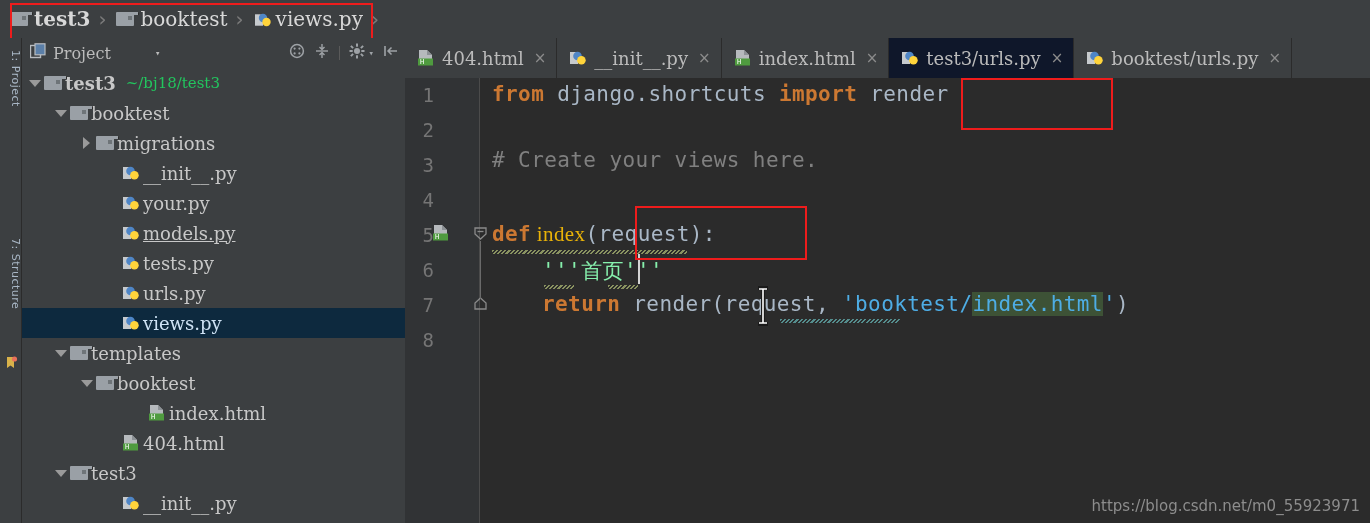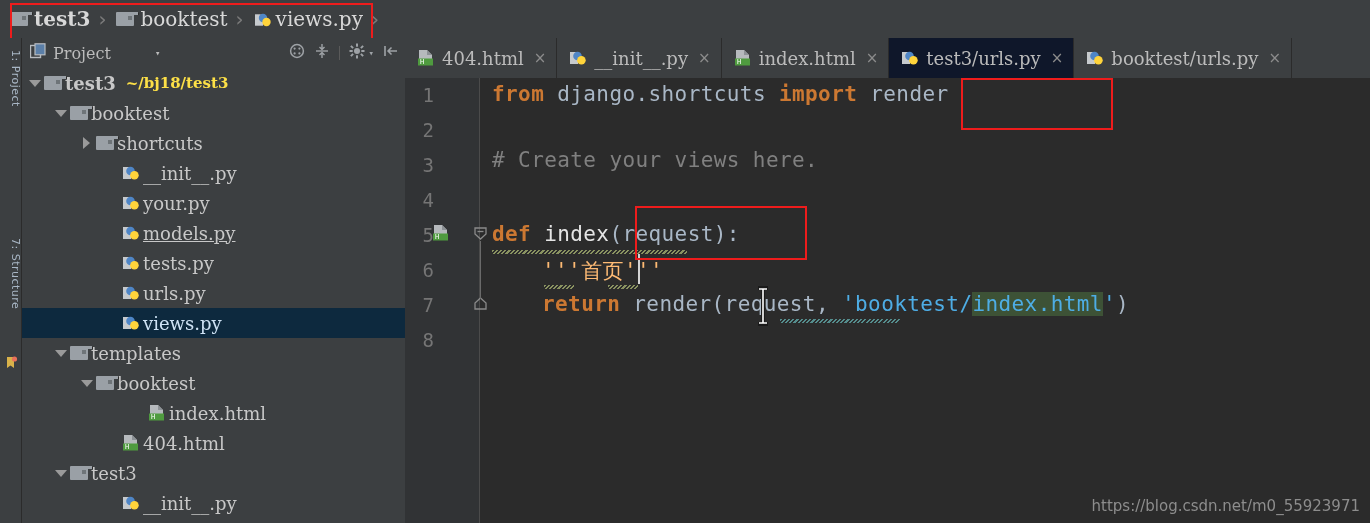--- a/index.html
+++ b/index.html
@@ -97,22 +97,22 @@
     content: ""; position: absolute; left: 1px; top: 4px;
     border-left: 6px solid transparent; border-right: 6px solid transparent;
     border-top: 7px solid #9a9a9a;
   }
   .arrow.right::after {
     content: ""; position: absolute; left: 3px; top: 1px;
     border-top: 6px solid transparent; border-bottom: 6px solid transparent;
     border-left: 7px solid #9a9a9a;
   }
   .lbl { padding-left: 3px; }
-  .sub { color: #fde047; font-size: 15px; padding-left: 10px;
-         font-family: "DejaVu Serif", serif; font-weight: bold; }
+  .sub { color: #22c55e; font-size: 15px; padding-left: 10px;
+         font-family: "DejaVu Serif", serif; }
   .bold { font-weight: bold; }
 
   
   .i-folder { width: 18px; height: 14px; flex: 0 0 18px; position: relative; }
   .i-folder .body {
     position: absolute; left: 0; top: 2px; width: 18px; height: 12px;
     background: #9aa0a6; border-radius: 1px;
   }
   .i-folder .tab {
     position: absolute; left: 0; top: 0px; width: 8px; height: 3px;
@@ -171,23 +171,23 @@
   }
 
   .codelines {
     position: absolute; left: 75px; top: 0; width: 890px; height: 500px;
     font-family: "DejaVu Sans Mono", monospace; font-size: 21px;
     color: #a9b7c6; letter-spacing: 0.4px;
   }
   .cl { position: absolute; left: 12px; white-space: pre; }
   .kw { color: #cc7832; font-weight: bold; }
   .id { color: #a9b7c6; }
-  .fn { color: #e5e5e5; }
+  .fn { color: #eab308; font-family: Liberation Serif, serif; }
   .cm { color: #808080; }
-  .doc { color: #fdba74; font-style: normal; }
+  .doc { color: #86efac; font-style: normal; }
   .pstr { color: #4eade5; }
   .hl-green { background: rgba(85,135,70,.42); }
 
   .squig {
     position: absolute; height: 4px;
     background-image: repeating-linear-gradient(135deg,
       #9aa56a 0px, #9aa56a 1.5px, transparent 1.5px, transparent 3px);
     opacity: .85;
   }
   .squig.teal {
@@ -332,21 +332,21 @@
           </span>
           <span class="lbl">booktest</span>
         </div>
         <div class="row" style="padding-left: 58px;">
           <span class="arrow right"></span>
           <span class="i-folder">
             <span class="tab"></span>
             <span class="body"></span>
             <span class="dot"></span>
           </span>
-          <span class="lbl">shortcuts</span>
+          <span class="lbl">migrations</span>
         </div>
         <div class="row" style="padding-left: 84px;">
           <span class="arrow"></span>
           <span class="i-py"><svg width="18" height="18" viewBox="0 0 18 18">
               <path d="M1 3h8v12H1z" fill="#aeb2b6"></path>
               <path d="M1 3h5l3 3v9H1z" fill="#c6cacd"></path>
               <circle cx="8.5" cy="7" r="4.3" fill="#4f86c6"></circle>
               <circle cx="12.4" cy="11.2" r="4.3" fill="#ffd43b"></circle>
             </svg></span>
           <span class="lbl">__init__.py</span>

